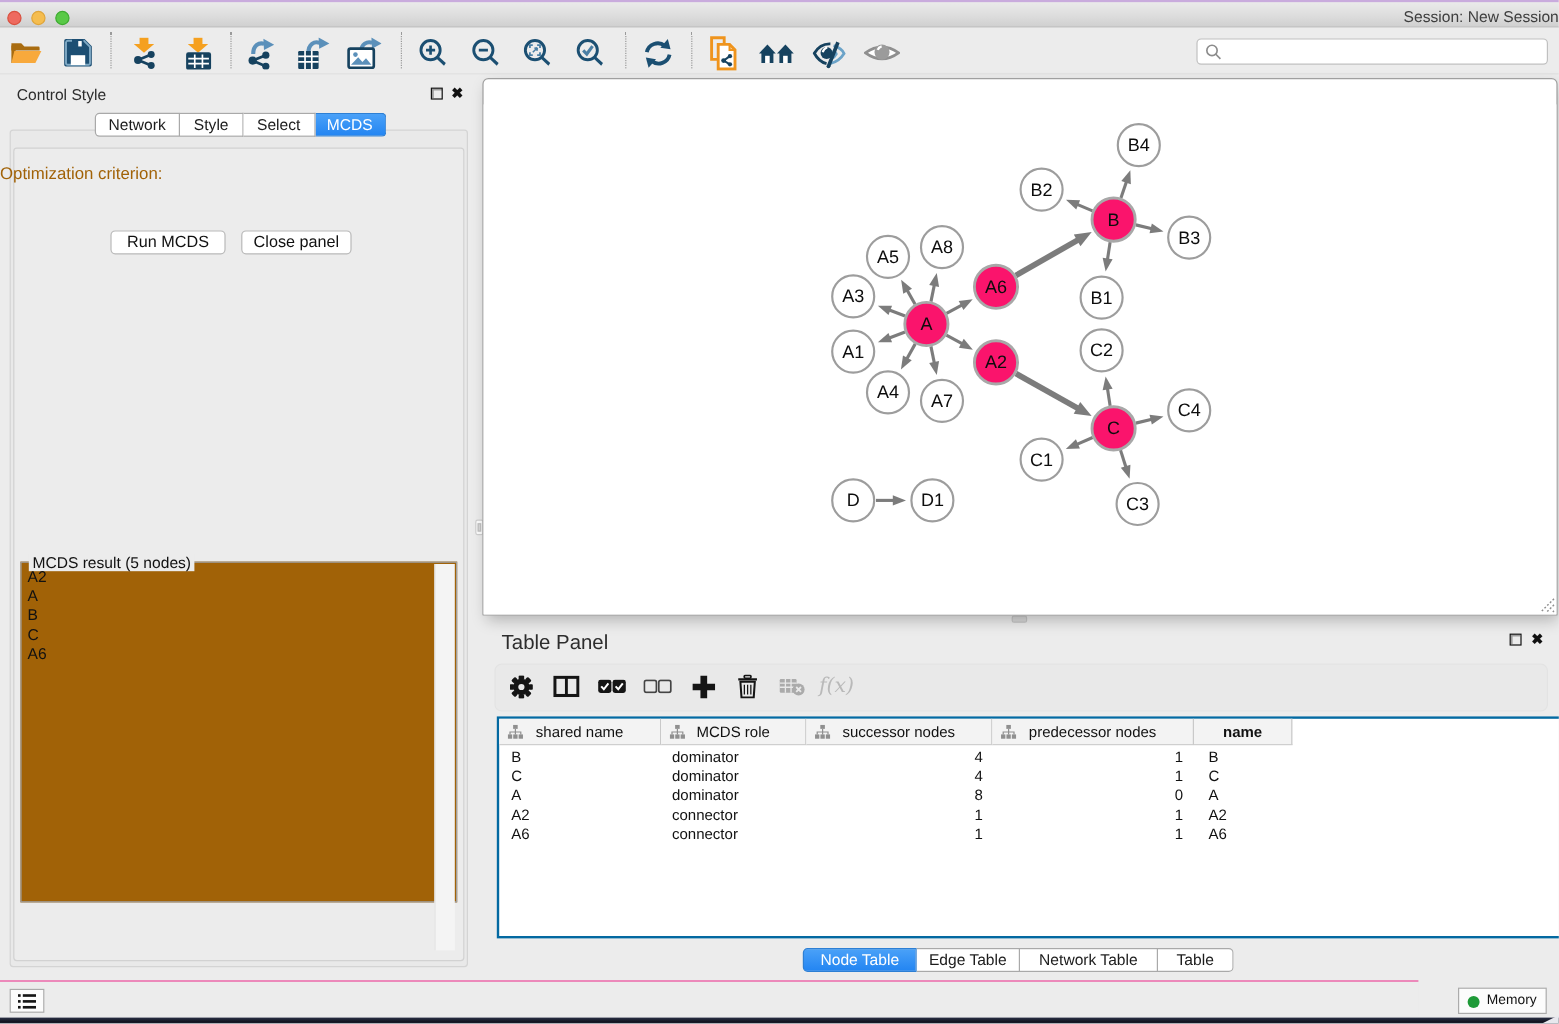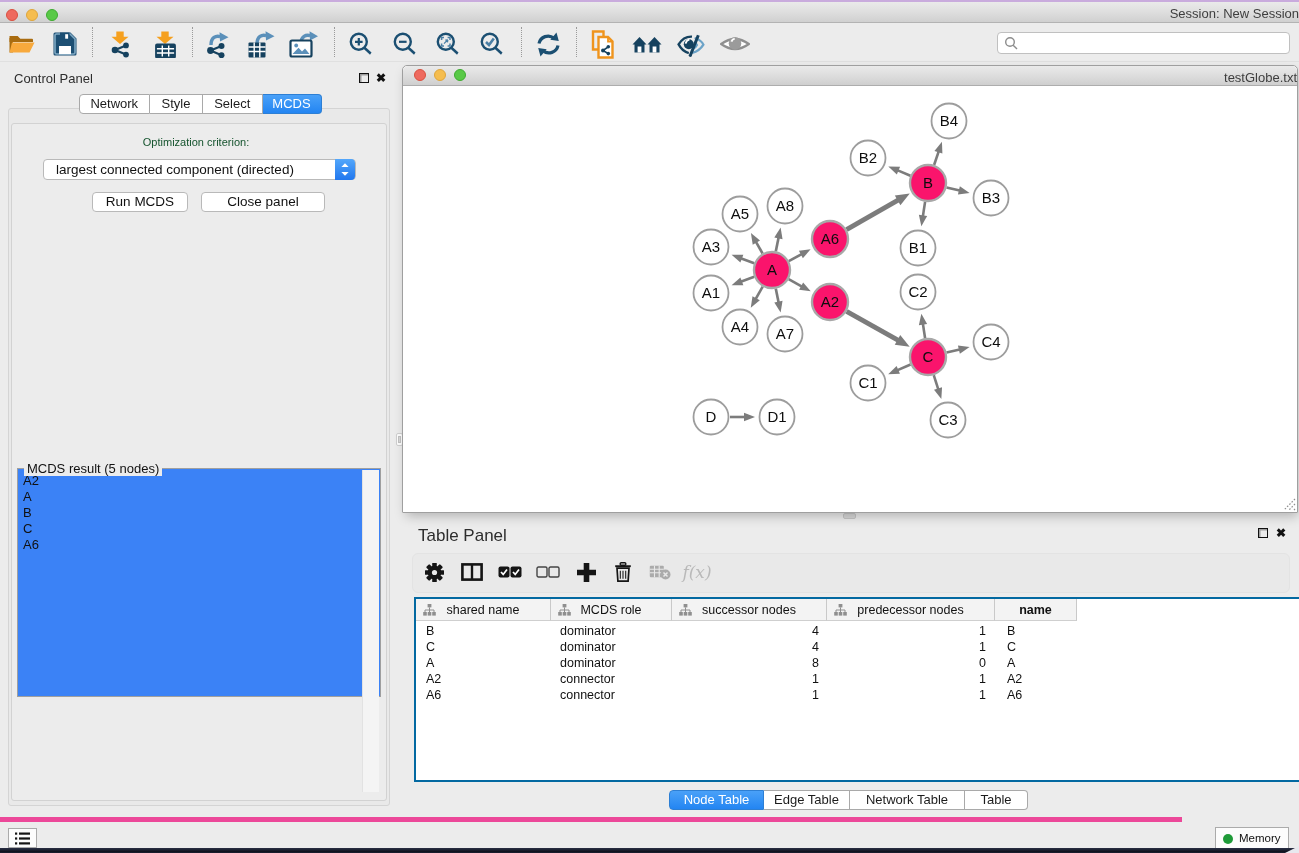--- a/index.html
+++ b/index.html
@@ -45,31 +45,31 @@
   .close-btn { position:absolute; font-size:12px; font-weight:bold; color:#111; line-height:10px; }
   #cp-pane { position:absolute; left:8px; top:46px; width:382px; height:698px;
     border:1px solid #d4d4d4; border-radius:3px; background:#e9e9e9; }
   .tab { position:absolute; height:20px; background:#fff; border:1px solid #a9a9a9;
     font-size:13px; color:#1c1c1c; text-align:center; line-height:18px; }
   .tab.first { border-radius:4px 0 0 4px; }
   .tab.last { border-radius:0 4px 4px 0; }
   .tab.active { background:linear-gradient(180deg,#4aa1f8,#2385f2); color:#fff; border-color:#2d7fd4; }
   #mcds-panel { position:absolute; left:11px; top:61px; width:376px; height:678px;
     border:1px solid #d2d2d2; border-radius:3px; background:#ececec; }
-  #opt-label { position:absolute; left:0; top:74px; width:392px; text-align:center;
-    font-size:11px; color:#14532d; }
+  #opt-label { position:absolute; left:0; top:74px; width:392px; 
+    font-size:14px; color:#a16207; }
   #criterion { position:absolute; left:43px; top:97px; width:313px; height:21px;
     background:#fff; border:1px solid #b9b9b9; border-radius:4px; }
   #criterion .val { position:absolute; left:12px; top:2px; font-size:13.5px; color:#111; }
   #criterion .spin { position:absolute; right:0px; top:-1px; width:20px; height:21px;
     background:linear-gradient(180deg,#53a7fb,#2177ee); border-radius:0 4px 4px 0; }
   .btn { position:absolute; height:20px; background:#fff; border:1px solid #b9b9b9;
     border-radius:4px; font-size:13.5px; color:#111; text-align:center; line-height:18px; }
-  #fieldset { position:absolute; left:17px; top:406px; width:364px; height:229px;
-    border:1px solid #9f9f9f; background:#3b82f6; }
+  #fieldset { position:absolute; left:17px; top:406px; width:364px; height:284px;
+    border:1px solid #9f9f9f; background:#a16207; }
   #fieldset legend { position:absolute; left:6px; top:-8px; background:#ececec;
     font-size:13px; color:#111; padding:0 3px; white-space:nowrap; }
   #result-list { position:absolute; left:2px; top:4px; width:340px; }
   #result-list .item { font-size:13px; color:#111; height:16px; line-height:16px; padding-left:3px; }
   #result-scroll { position:absolute; right:1px; top:1px; width:17px; height:322px;
     background:#f4f4f4; border-left:1px solid #e2e2e2; }
 
   
   #vsplit-grip { left:396px; top:433px; width:7px; height:13px; background:#fdfdfd;
     border:1px solid #cfcfcf; border-radius:2px; }
@@ -101,21 +101,21 @@
     background:#fff; border:2px solid #0369a1; }
   .th-cell { position:absolute; top:0; height:22px; background:#f3f3f3;
     border-right:1px solid #c9c9c9; border-bottom:1px solid #cfcfcf;
     font-size:12.5px; color:#111; text-align:center; line-height:22px; }
   .th-icon { position:absolute; top:5px; }
   .td { position:absolute; height:16px; font-size:12.5px; color:#111; line-height:16px; }
   .bottom-tabs .tab { line-height:18px; }
 
   
   #status-bar { left:0; top:817px; width:1182px; height:30px; background:#ececec;
-    border-top:5px solid #ec4899; }
+    border-top:1px solid #ec4899; }
   #list-btn { position:absolute; left:8px; top:6px; width:29px; height:20px;
     background:#fcfcfc; border:1px solid #ababab; display:flex; align-items:center; justify-content:center; }
   #memory-btn { position:absolute; left:1215px; top:5px; width:74px; height:22px;
     background:#fcfcfc; border:1px solid #ababab; }
   #memory-btn .dot { position:absolute; left:7px; top:6px; width:10px; height:10px;
     border-radius:50%; background:#1e9a38; }
   #memory-btn .lbl { position:absolute; left:23px; top:4px; font-size:11.5px; color:#111; }
 </style>
 </head>
 <body>
@@ -276,68 +276,53 @@
 
     <div id="searchbox">
       <svg width="15" height="15" viewBox="0 0 15 15">
         <circle cx="6" cy="6" r="4.3" fill="none" stroke="#8c8c8c" stroke-width="1.4"></circle>
         <path d="M9.2,9.2 L13,13" stroke="#8c8c8c" stroke-width="1.4"></path>
       </svg>
     </div>
   </div>
 
   <div class="abs" id="control-panel">
-    <div id="cp-title">Control Panel</div>
+    <div id="cp-title">Control Style</div>
     <div class="float-btn" style="left:359px; top:11px"></div>
     <div class="close-btn" style="left:376px; top:11px">✖</div>
     <div id="cp-pane"></div>
     <div id="cp-tabs">
         <div class="tab first" style="left: 78.5px; top: 32px; width: 71.5px;">Network</div>
         <div class="tab" style="left: 150px; top: 32px; width: 53px; border-left: none;">Style</div>
         <div class="tab" style="left: 203px; top: 32px; width: 59.5px; border-left: none;">Select</div>
         <div class="tab last active" style="left: 262.5px; top: 32px; width: 59px; border-left: none;">MCDS</div>
       </div>
     <div id="mcds-panel"></div>
     <div id="opt-label">Optimization criterion:</div>
-    <div id="criterion">
-      <span class="val">largest connected component (directed)</span>
-      <span class="spin">
-        <svg width="20" height="21" viewBox="0 0 20 21">
-          <path d="M6.4,8 L10,4.2 L13.6,8 z" fill="#fff"></path>
-          <path d="M6.4,13 L10,16.8 L13.6,13 z" fill="#fff"></path>
-        </svg>
-      </span>
-    </div>
     <div class="btn" style="left:92px; top:130px; width:96px">Run MCDS</div>
-    <div class="btn" style="left:201px; top:130px; width:124px">Close panel</div>
+    <div class="btn" style="left:201px; top:130px; width:92px">Close panel</div>
     <div id="fieldset">
       <legend>MCDS result (5 nodes)</legend>
       <div id="result-scroll"></div>
       <div id="result-list">
           <div class="item">A2</div>
           <div class="item">A</div>
           <div class="item">B</div>
           <div class="item">C</div>
           <div class="item">A6</div>
         </div>
     </div>
   </div>
 
   <div class="abs" id="vsplit-grip">
       <i></i>
     </div>
   <div class="abs" id="hsplit-grip"></div>
 
   <div class="abs" id="network-window">
-    <div id="nw-titlebar">
-      <span class="tl red" style="left:11px"></span>
-      <span class="tl yellow" style="left:31px"></span>
-      <span class="tl green" style="left:51px"></span>
-      <div class="win-title">testGlobe.txt</div>
-    </div>
     <div id="nw-canvas">
       <svg id="graph-svg" width="894" height="425" viewBox="0 0 894 425">
           <line x1="359.57336017122014" y1="166.50338029963527" x2="352.38030708906183" y2="153.91553740585826" stroke="#7c7c7c" stroke-width="2.6"></line>
           <polygon points="347.91505664385033,146.1013491267381 357.01920616269825,153.56824014900846 349.72596376885275,157.73580723120588" fill="#7c7c7c"></polygon>
           <line x1="372.782138561512" y1="164.38024092794097" x2="375.8291423470068" y2="149.37960690704367" stroke="#7c7c7c" stroke-width="2.6"></line>
           <polygon points="377.6206816656177,140.55972103080518 379.54696924067116,152.17563322822622 371.31507575618195,150.50352986418932" fill="#7c7c7c"></polygon>
           <line x1="351.22175155851795" y1="176.29672599747397" x2="337.0066158782075" y2="170.9369207409635" stroke="#7c7c7c" stroke-width="2.6"></line>
           <polygon points="328.5853403006634,167.76168568713538 340.3597868094483,167.71259992784917 337.396234092542,175.572457133557" fill="#7c7c7c"></polygon>
           <line x1="351.22175155851795" y1="189.70327400252603" x2="337.0066158782075" y2="195.0630792590365" stroke="#7c7c7c" stroke-width="2.6"></line>
           <polygon points="328.5853403006634,198.23831431286462 337.396234092542,190.427542866443 340.3597868094483,198.28740007215083" fill="#7c7c7c"></polygon>

